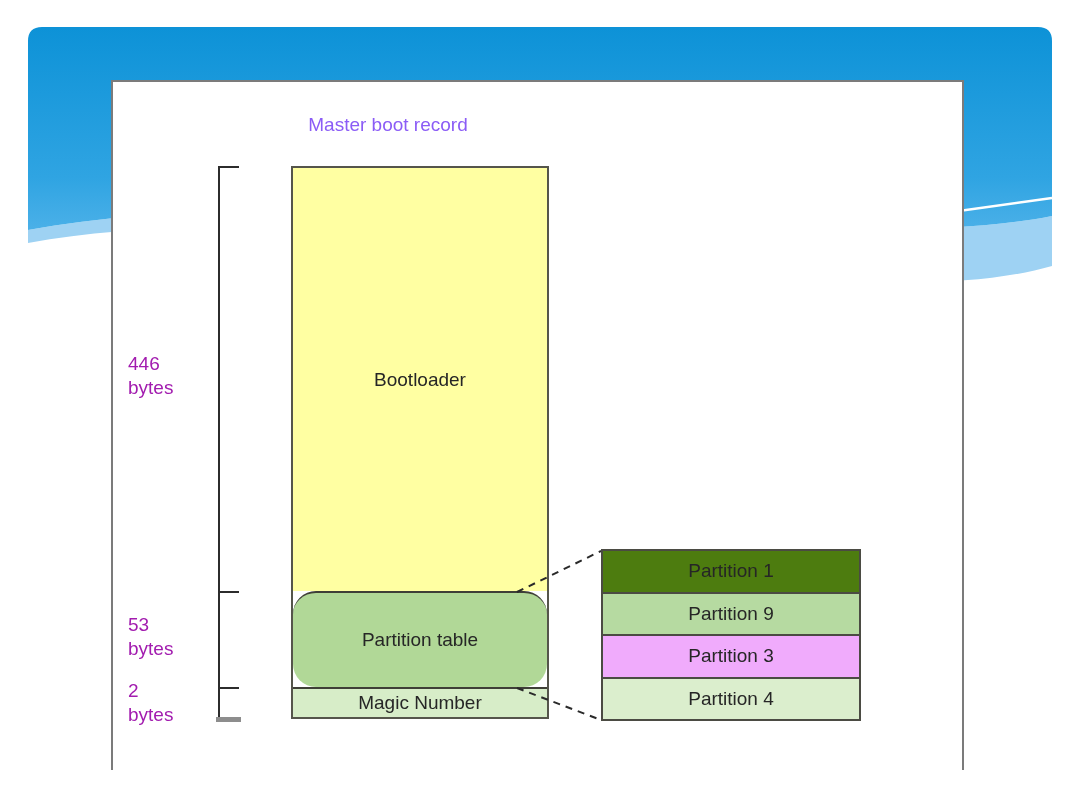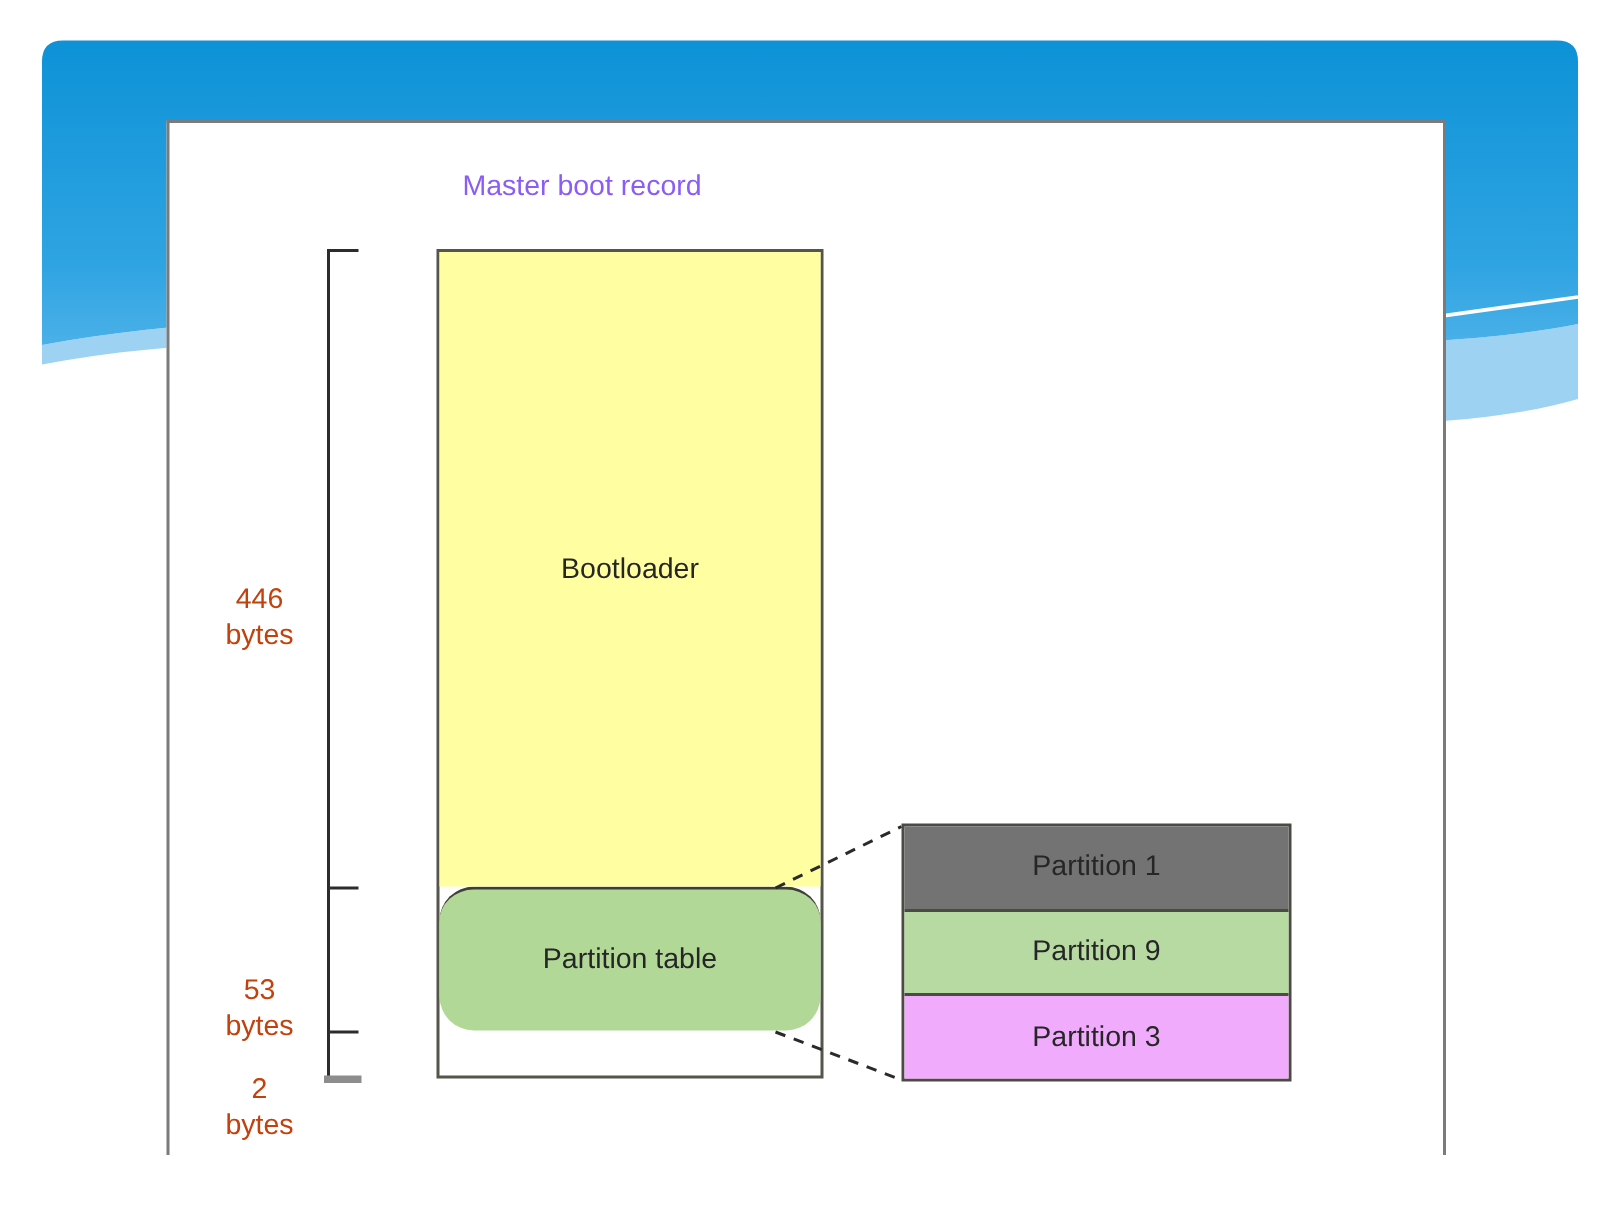--- a/index.html
+++ b/index.html
@@ -60,25 +60,24 @@
   .bracket-vline { left: 218px; top: 166px; width: 2px; height: 556px; }
   .tick { height: 2px; width: 21px; left: 218px; }
   .tick-top { top: 166px; }
   .tick-mid1 { top: 591px; }
   .tick-mid2 { top: 687px; }
   .tick-bottom { left: 216px; top: 717px; width: 25px; height: 5px; background: #8d8d8d; }
   .size-label {
     position: absolute;
     left: 128px;
     width: 90px;
-    text-align: center;
+    text-align: left;
     font-size: 19px;
     line-height: 24px;
-    color: #c2410c;
-    margin-top: 36px;
+    color: #a21caf;
   }
   .size-446 { top: 352px; }
   .size-64  { top: 613px; }
   .size-2   { top: 679px; }
   .size-label span { display: block; }
   .partition-stack {
     position: absolute;
     left: 601px; top: 549px;
     width: 260px; height: 172px;
     box-sizing: border-box;
@@ -122,20 +121,23 @@
 
   <div class="diagram-title">Master boot record</div>
 
   <div class="mbr-box">
     <div class="mbr-section sec-bootloader" style="background-color: rgb(255, 255, 162);">
       <span>Bootloader</span>
     </div>
     <div class="mbr-section sec-ptable" style="background-color: rgb(177, 216, 151); border-radius: 23px;">
       <span>Partition table</span>
     </div>
+    <div class="mbr-section sec-magic" style="background-color: rgb(215, 237, 200);">
+      <span>Magic Number</span>
+    </div>
   </div>
 
   <div class="bracket-part bracket-vline"></div>
   <div class="bracket-part tick tick-top"></div>
   <div class="bracket-part tick tick-mid1"></div>
   <div class="bracket-part tick tick-mid2"></div>
   <div class="bracket-part tick-bottom"></div>
 
   <div class="size-label size-446">
     <span>446</span>
@@ -149,24 +151,27 @@
     <span>2</span>
     <span>bytes</span>
   </div>
 
   <svg class="overlay-svg" viewBox="0 0 1080 810" xmlns="http://www.w3.org/2000/svg">
     <line x1="517" y1="592" x2="601" y2="551" stroke="#2a2a2a" stroke-width="2" stroke-dasharray="7 6"></line>
     <line x1="517" y1="688" x2="601" y2="720" stroke="#2a2a2a" stroke-width="2" stroke-dasharray="7 6"></line>
   </svg>
 
   <div class="partition-stack">
-    <div class="partition-row" style="background-color: #737373;">
+    <div class="partition-row" style="background-color: #4d7c0f;">
       <span>Partition 1</span>
     </div>
     <div class="partition-row" style="background-color: rgb(182, 218, 161);">
       <span>Partition 9</span>
     </div>
     <div class="partition-row" style="background-color: #f0abfc;">
       <span>Partition 3</span>
     </div>
+    <div class="partition-row" style="background-color: rgb(219, 238, 205);">
+      <span>Partition 4</span>
+    </div>
   </div>
 
 </div>
 
 </body></html>

